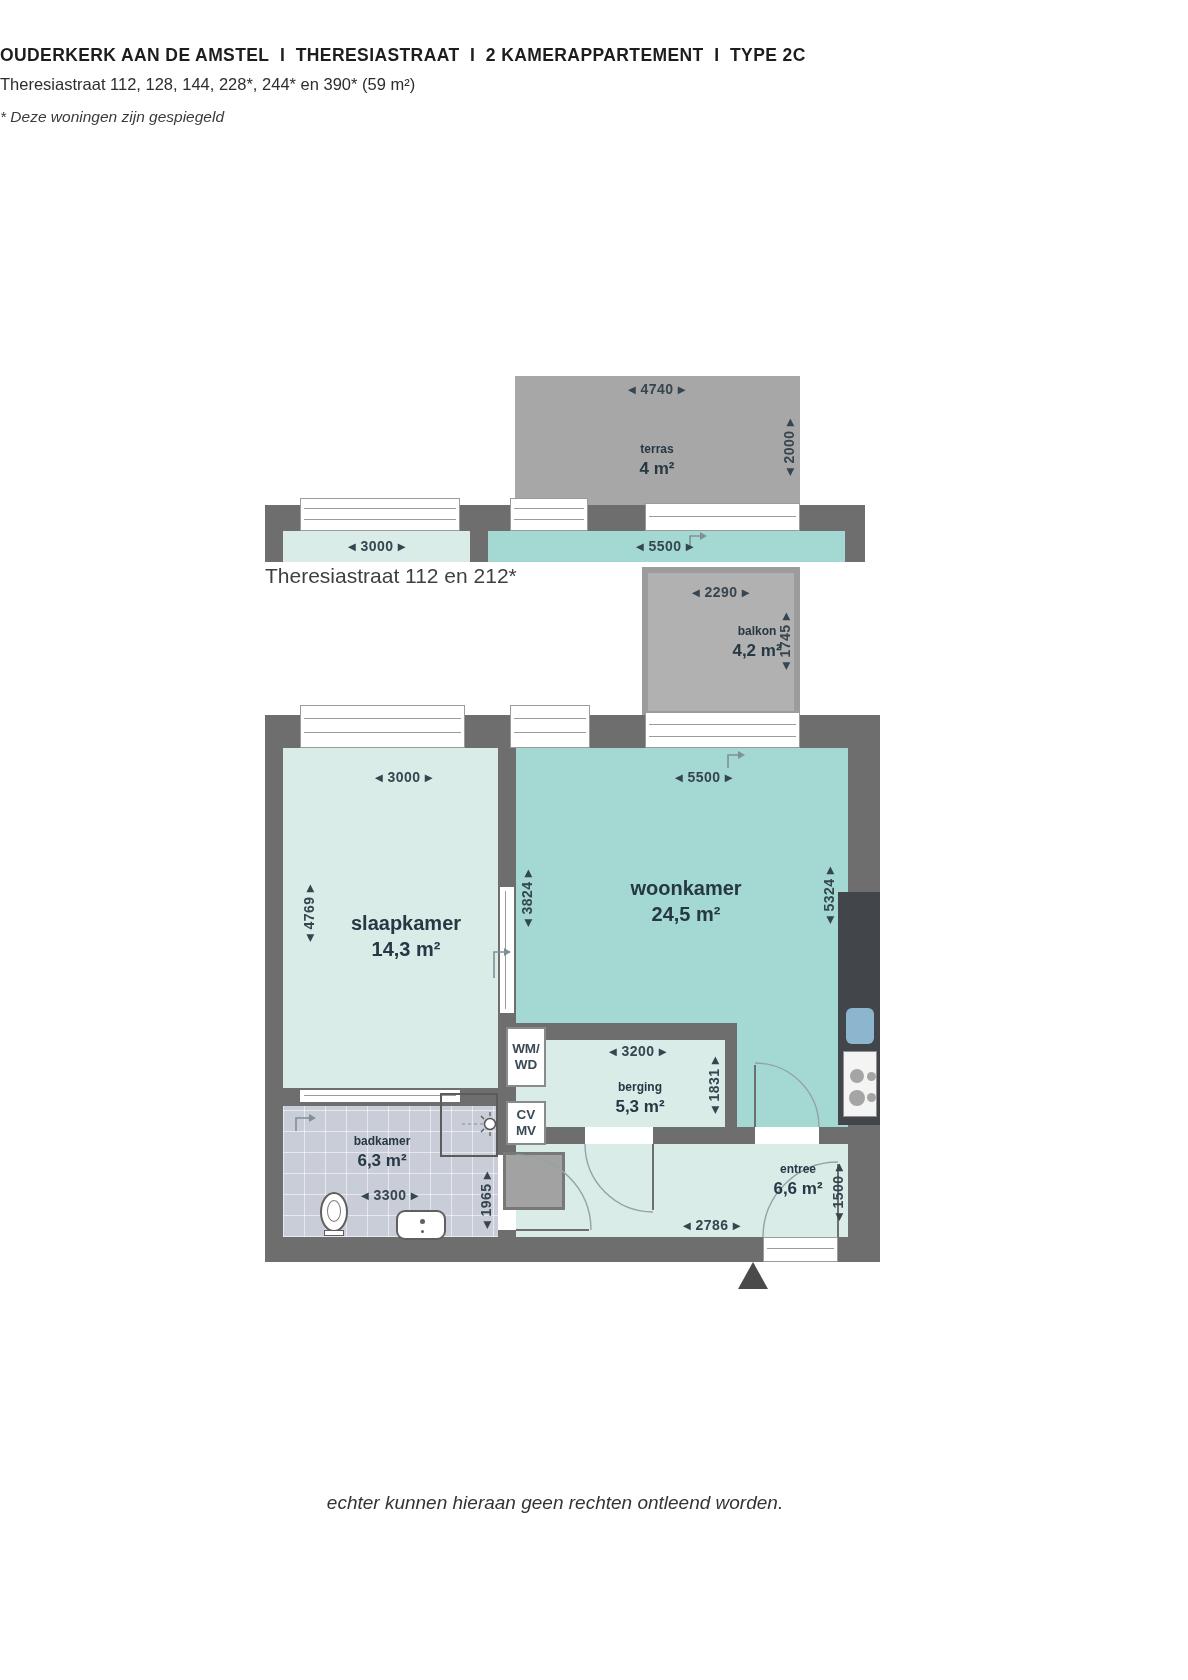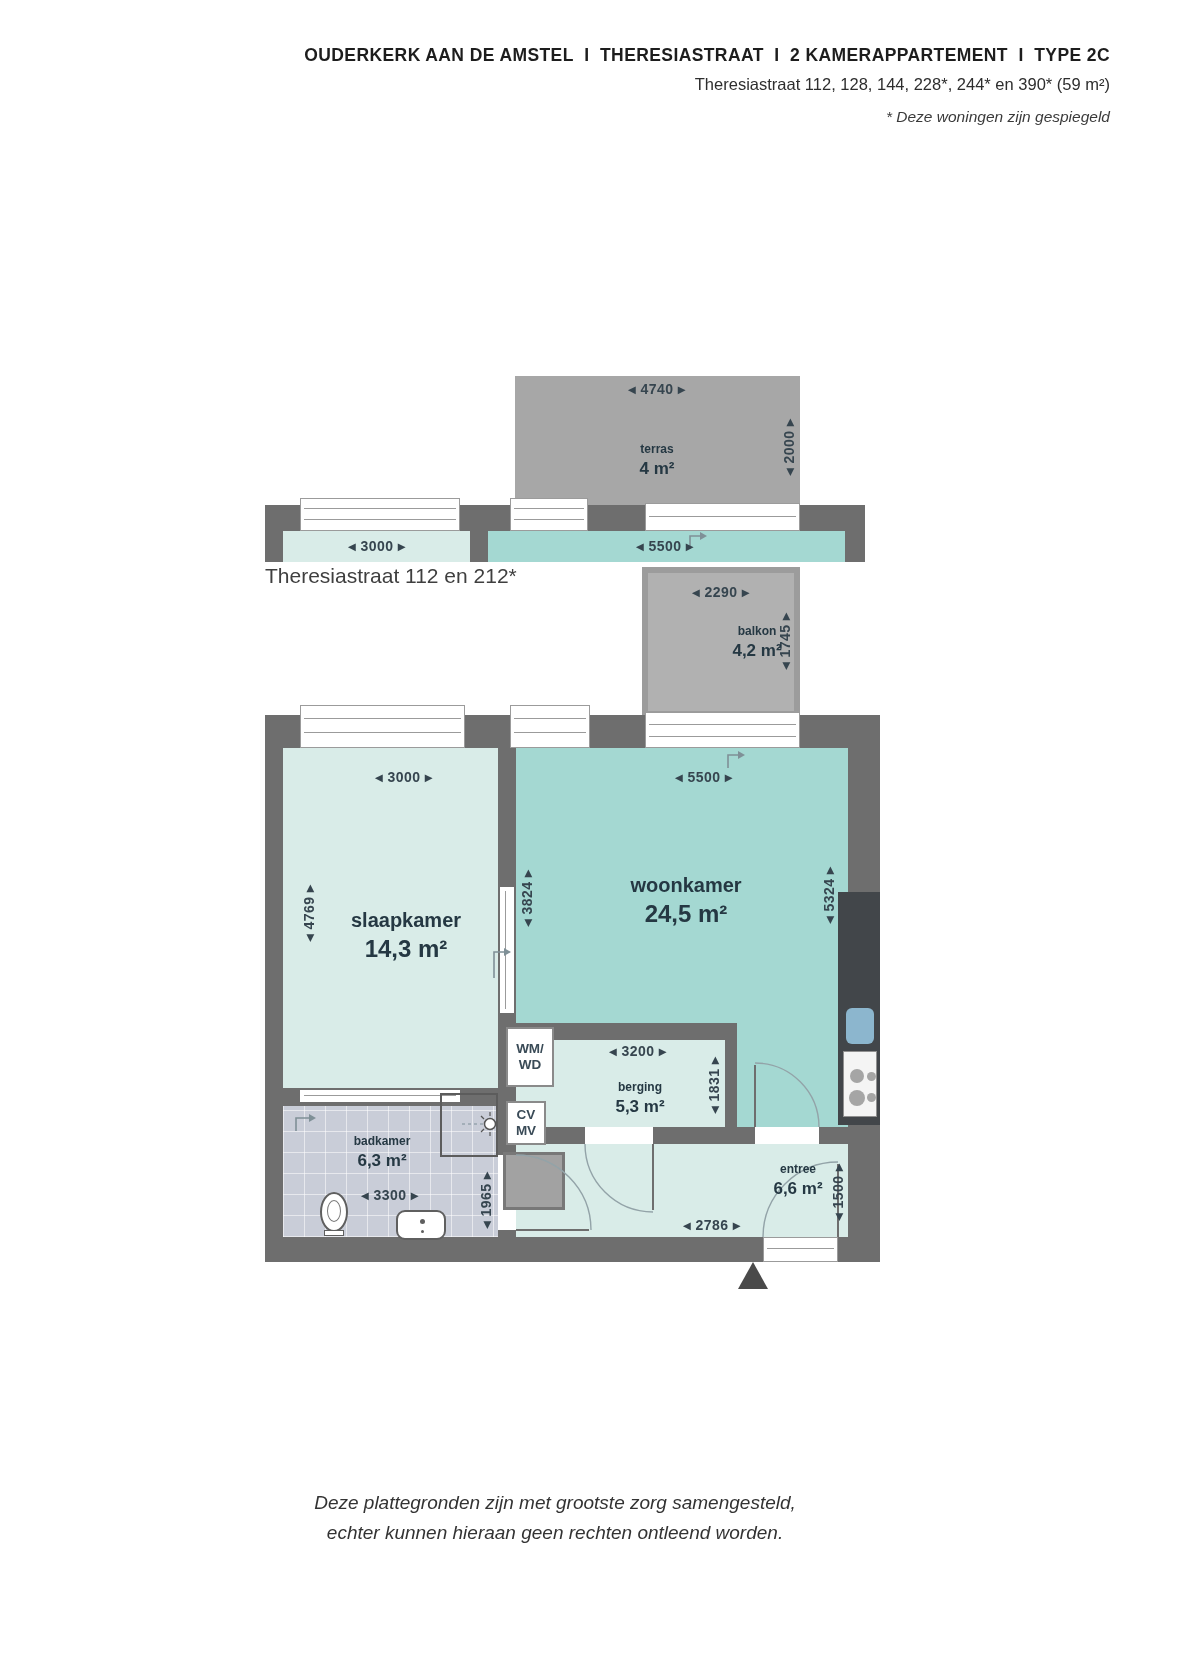--- a/index.html
+++ b/index.html
@@ -3,21 +3,21 @@
 <meta charset="utf-8">
 <style>
   :root{
     --wall:#6e6e6e; --mint:#d9ece8; --teal:#a4d8d2; --tile:#c9cdd8;
     --terrace:#a7a7a7; --balcony:#b1b1b1; --counter:#42464a; --sink:#8cb6ce;
     --dim_text:#36454f; --label_text:#253843; --arc:#93a3a8;
   }
   *{box-sizing:border-box;}
   body{margin:0;background:#fff;font-family:"Liberation Sans",sans-serif;}
   .canvas{position:relative;width:1188px;height:1680px;margin:0 auto;background:#fff;overflow:hidden;}
-  .hdr{position:absolute;left:0;top:45px;width:1110px;text-align:right;color:#222;}
+  .hdr{position:absolute;left:0;top:45px;width:1110px;text-align:left;color:#222;}
   .hdr .t{font-size:17.5px;font-weight:bold;letter-spacing:.4px;color:#1d1d1d;}
   .hdr .s{font-size:16.5px;margin-top:9px;color:#2e2e2e;}
   .hdr .n{font-size:15.5px;font-style:italic;margin-top:14px;color:#3a3a3a;}
   .section-label{position:absolute;left:265px;top:564px;font-size:21px;color:#3f3f3f;}
   .ftr{position:absolute;left:0;top:1488px;width:1110px;text-align:center;
        font-size:19px;font-style:italic;color:#333;line-height:30px;}
   .abs{position:absolute;}
   .wall{position:absolute;background:var(--wall);}
   .floor-mint{position:absolute;background:var(--mint);}
   .floor-teal{position:absolute;background:var(--teal);}
@@ -28,21 +28,21 @@
   .balkon-box{position:absolute;background:#9c9c9c;padding:6px;}
   .balkon-in{width:100%;height:100%;background:var(--balcony);}
   .win{position:absolute;background:#fff;border:1px solid #9b9b9b;}
   .wl{position:absolute;}
   .dim{position:absolute;font-size:14px;font-weight:bold;color:var(--dim_text);
        letter-spacing:.5px;white-space:nowrap;transform:translate(-50%,-50%);z-index:30;}
   .dim.v{transform:translate(-50%,-50%) rotate(-90deg);}
   .room-label{position:absolute;transform:translate(-50%,-50%);text-align:center;
        color:var(--label_text);font-weight:bold;z-index:30;white-space:nowrap;}
   .room-label .rname{font-size:20px;}
-  .room-label .rarea{font-size:24px;margin-top:3px;}
+  .room-label .rarea{font-size:20px;margin-top:3px;}
   .room-label.sm .rname{font-size:12px;}
   .room-label.sm .rarea{font-size:17px;}
   .fixbox{position:absolute;background:#fff;border:2px solid #8a8a8a;z-index:22;
       display:flex;flex-direction:column;align-items:center;justify-content:center;
       font-size:13.5px;font-weight:bold;color:#3a4b57;line-height:16px;}
   .counter{position:absolute;background:var(--counter);z-index:20;}
   .sinkbox{position:absolute;background:var(--sink);border-radius:6px;z-index:21;}
   .stove{position:absolute;background:#f4f4f4;border:1px solid #909090;z-index:21;}
   .burner{position:absolute;border-radius:50%;background:#a5a5a5;}
   .shaft{position:absolute;background:#a2a2a2;border:3px solid #787878;z-index:21;}
@@ -139,21 +139,21 @@
 
   <div class="counter" style="left:838px;top:892px;width:42px;height:233px"></div>
   <div class="sinkbox" style="left:846px;top:1008px;width:28px;height:36px"></div>
   <div class="stove" style="left:843px;top:1051px;width:34px;height:66px">
     <div class="burner" style="left:6px;top:17px;width:14px;height:14px"></div>
     <div class="burner" style="left:23px;top:20px;width:9px;height:9px"></div>
     <div class="burner" style="left:5px;top:38px;width:16px;height:16px"></div>
     <div class="burner" style="left:23px;top:41px;width:9px;height:9px"></div>
   </div>
 
-  <div class="fixbox" style="left:506px;top:1027px;width:48px;height:60px">
+  <div class="fixbox" style="left:506px;top:1027px;width:40px;height:60px">
     <span>WM/</span>
     <span>WD</span>
   </div>
   <div class="fixbox" style="left:506px;top:1101px;width:40px;height:44px">
     <span>CV</span>
     <span>MV</span>
   </div>
   <div class="shaft" style="left:503px;top:1152px;width:62px;height:58px"></div>
 
   <div class="shower" style="left:440px;top:1093px;width:58px;height:64px"></div>
@@ -245,17 +245,16 @@
   <div class="room-label sm" style="left:382px;top:1152px">
     <div class="rname">badkamer</div>
     <div class="rarea">6,3 m²</div>
   </div>
   <div class="room-label sm" style="left:798px;top:1180px">
     <div class="rname">entree</div>
     <div class="rarea">6,6 m²</div>
   </div>
 
   <div class="ftr">
-    <div>Deze plattegronden zijn met grootste zorg samengesteld,</div>
     <div>echter kunnen hieraan geen rechten ontleend worden.</div>
   </div>
 
 </div>
 
 </body></html>

